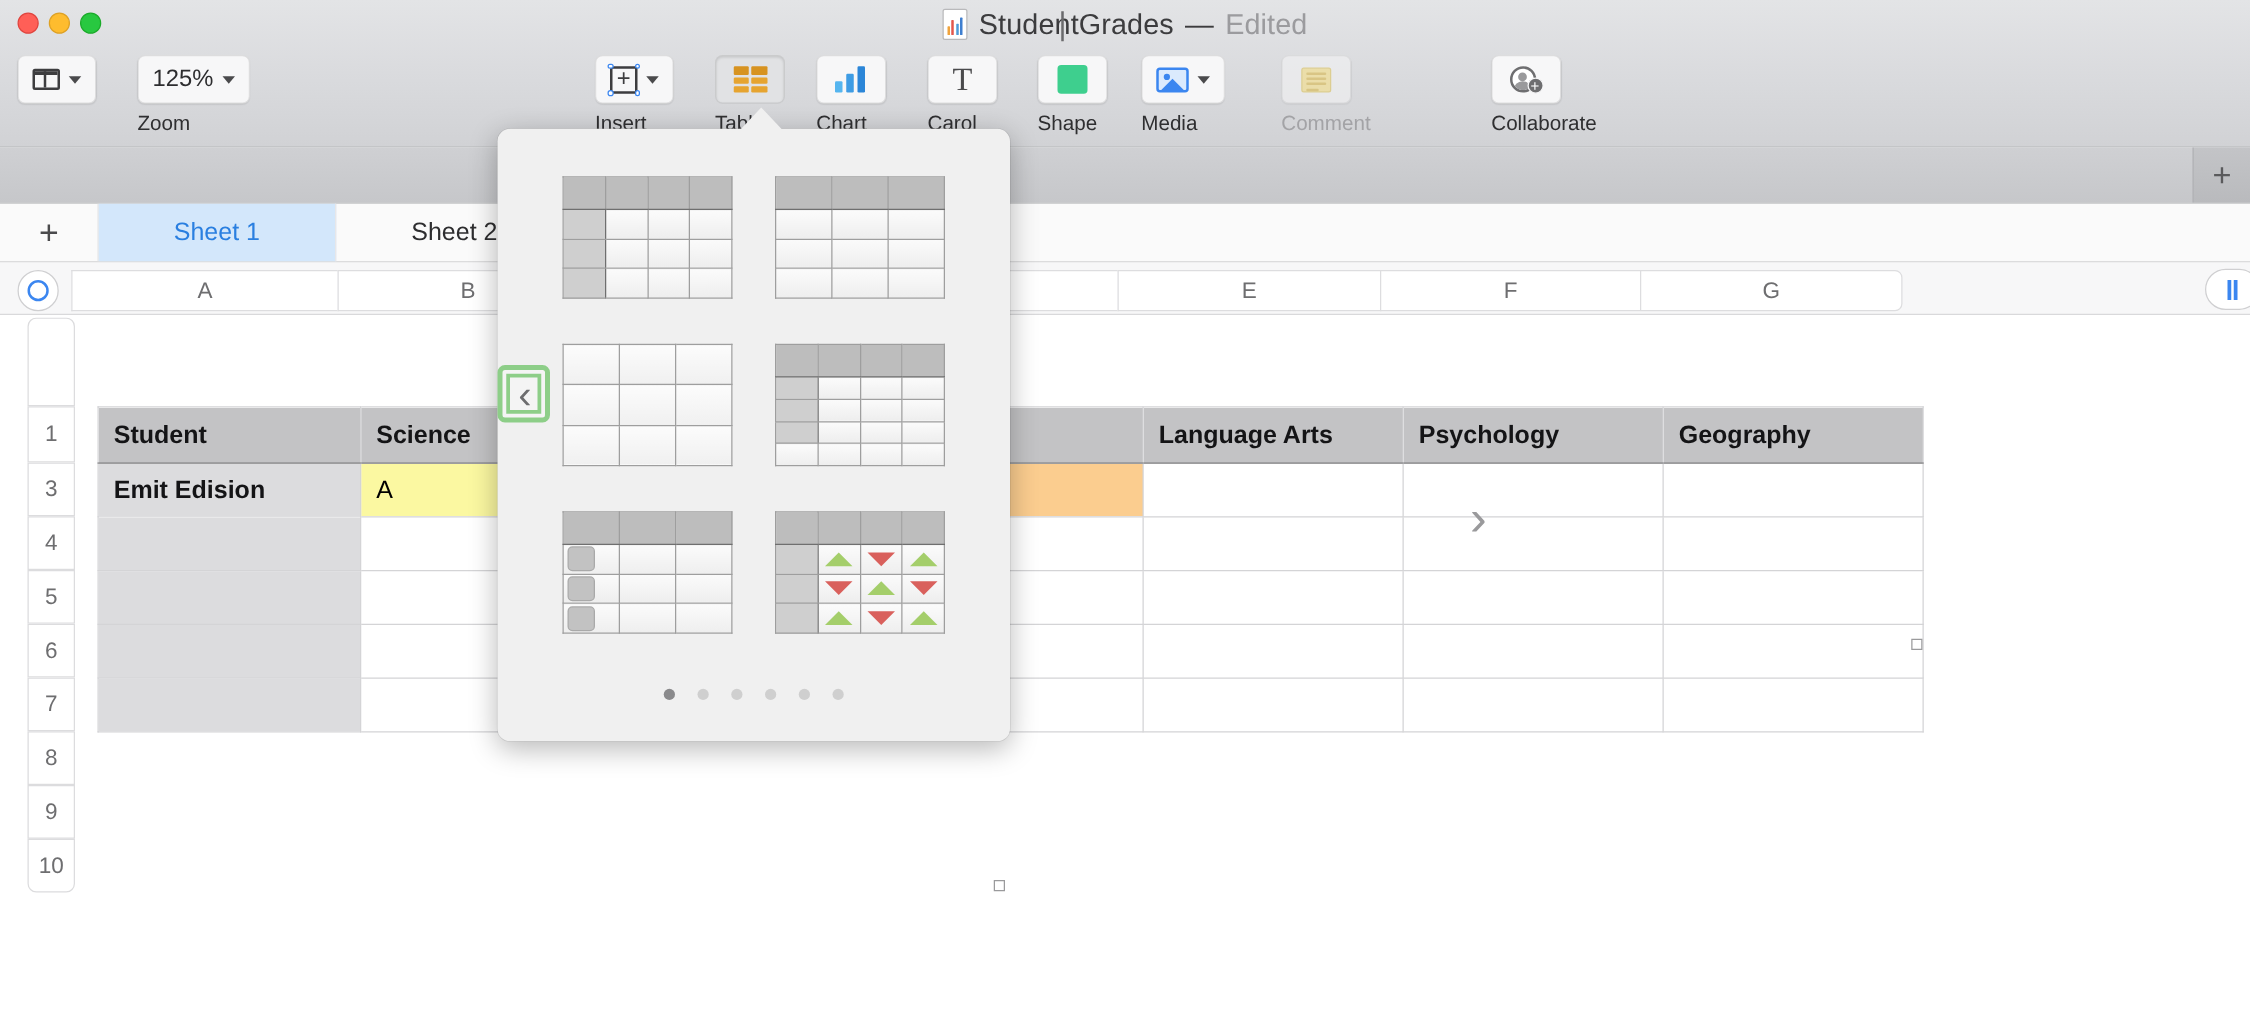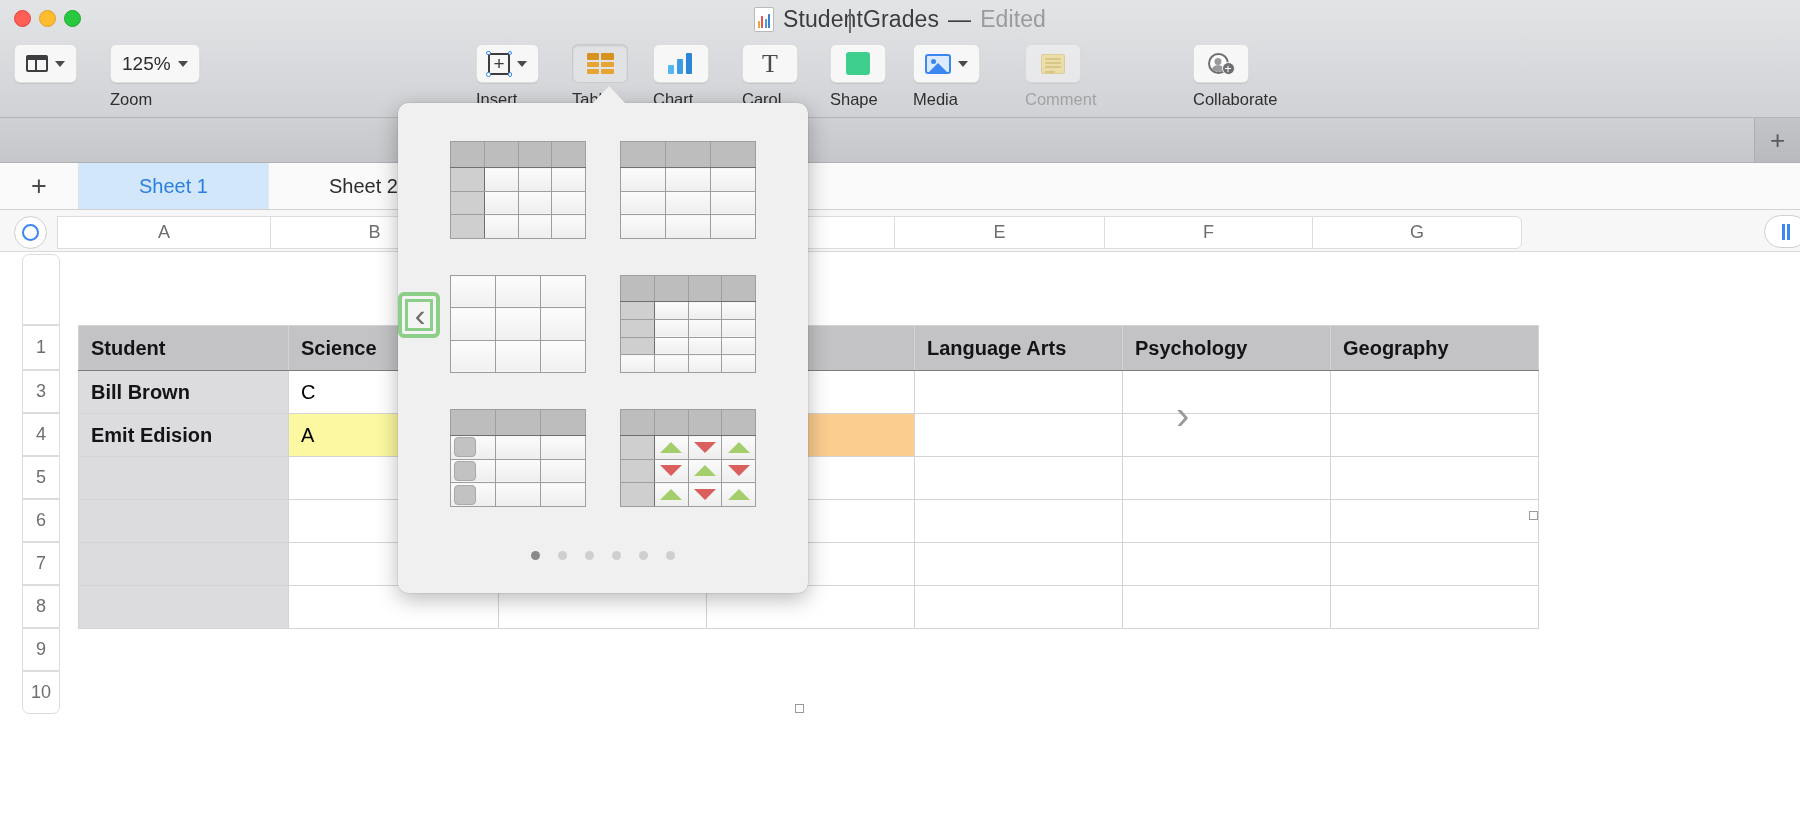--- a/index.html
+++ b/index.html
@@ -521,29 +521,20 @@
           <th>Science</th>
           <th>Math</th>
           <th>History</th>
           <th>Language Arts</th>
           <th>Psychology</th>
           <th>Geography</th>
         </tr>
       </thead>
       <tbody>
         <tr>
-          <td class="namecol">Bill Brown</td>
-          <td class="empty">C</td>
-          <td class="empty"></td>
-          <td class="empty"></td>
-          <td class="empty"></td>
-          <td class="empty"></td>
-          <td class="empty"></td>
-        </tr>
-        <tr>
           <td class="namecol">Emit Edision</td>
           <td class="c-yellow">A</td>
           <td class="empty"></td>
           <td class="c-orange"></td>
           <td class="empty"></td>
           <td class="empty"></td>
           <td class="empty"></td>
         </tr>
         <tr>
           <td class="namecol"></td>

